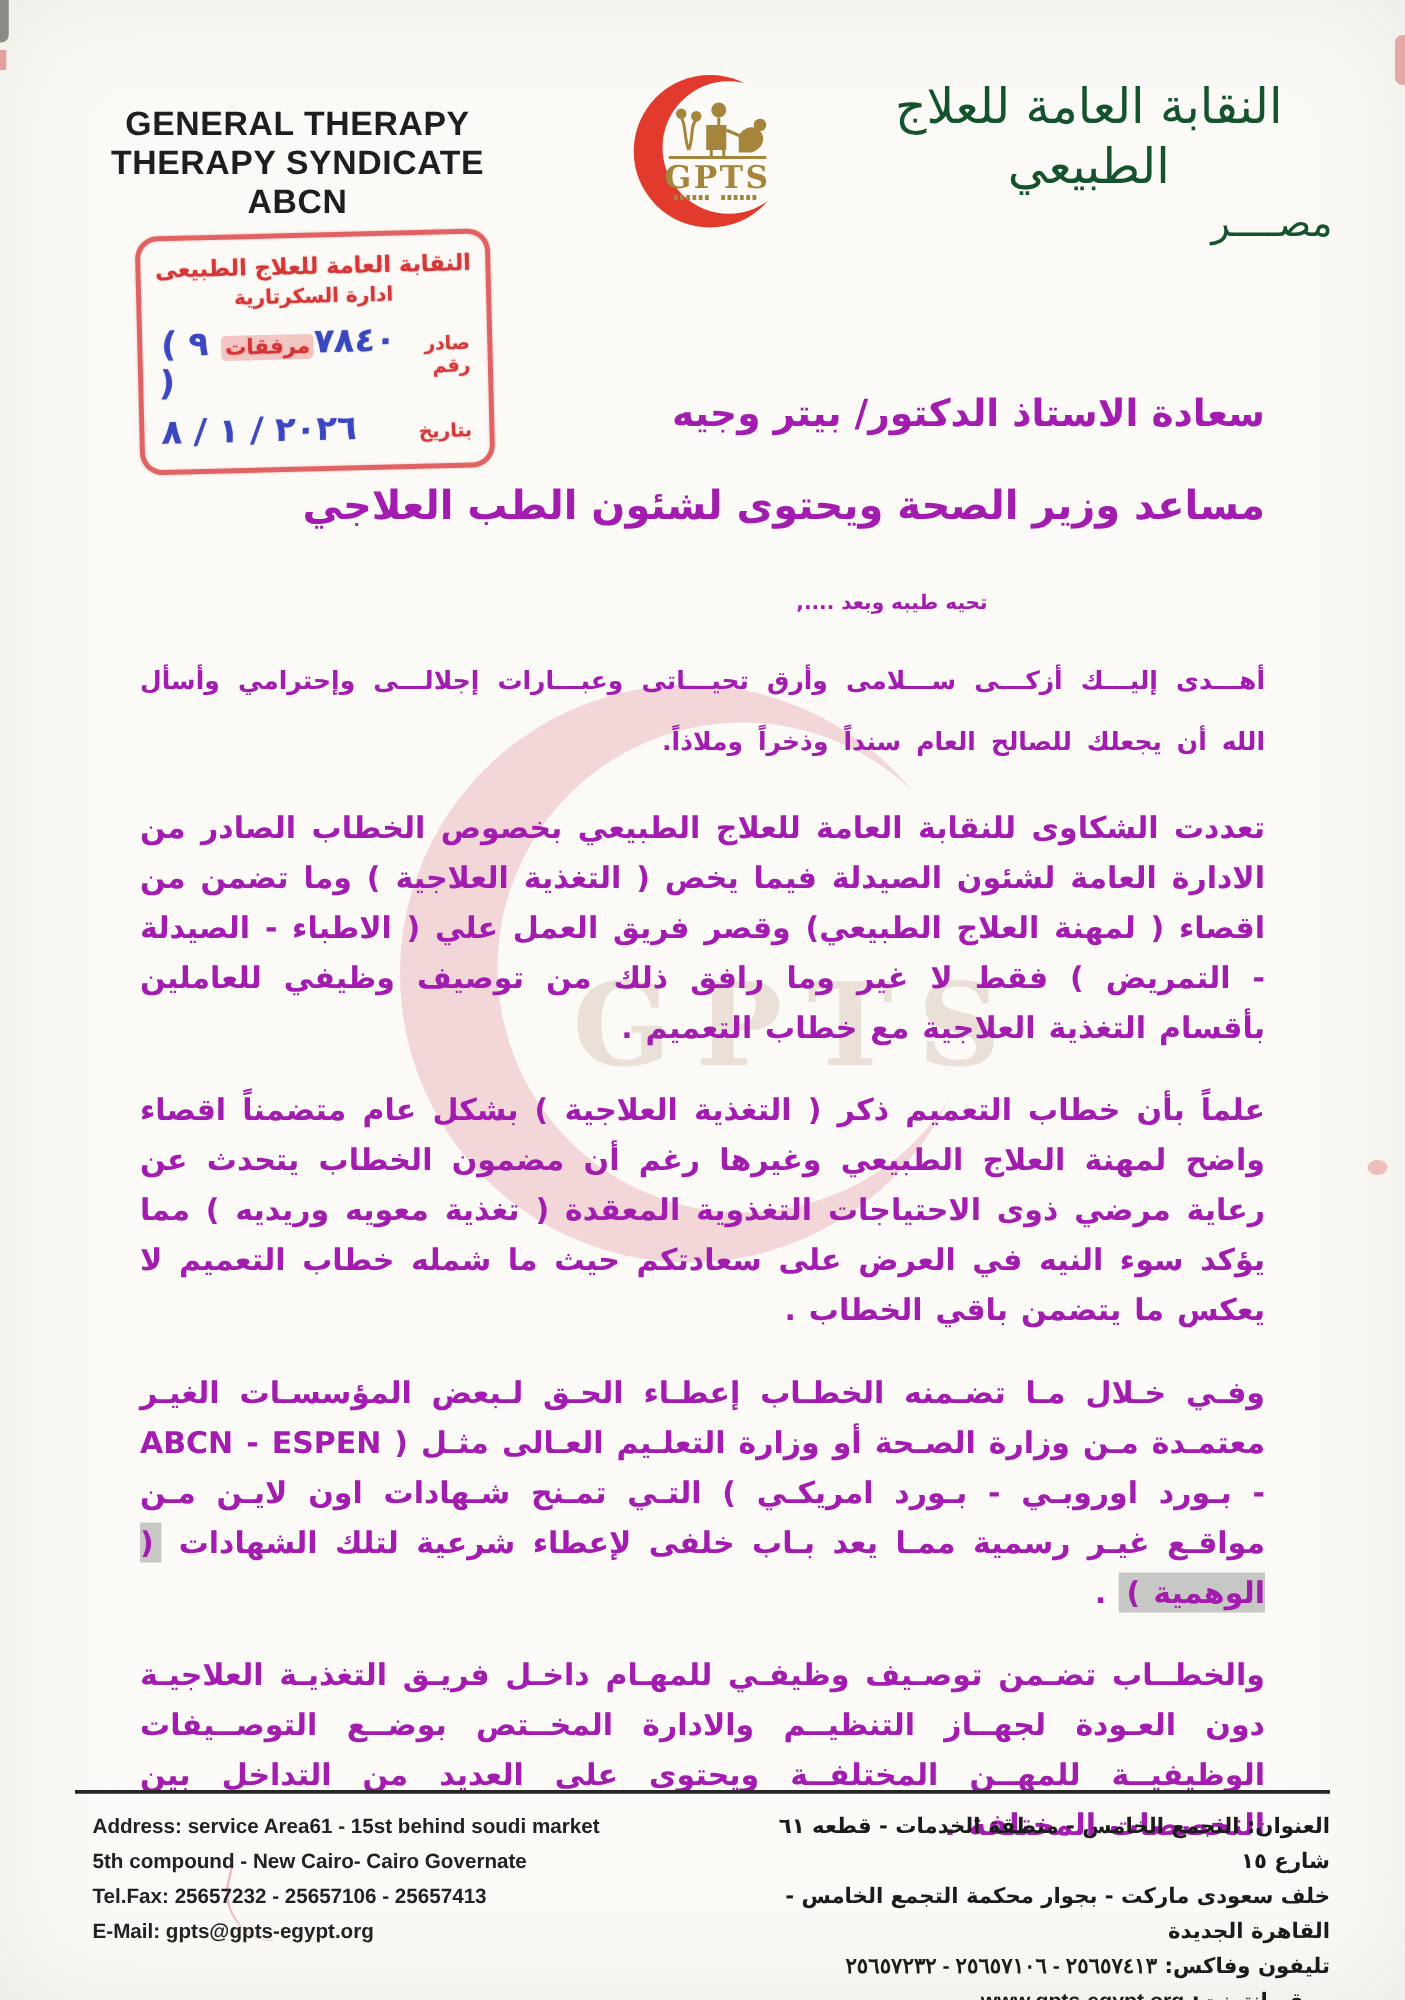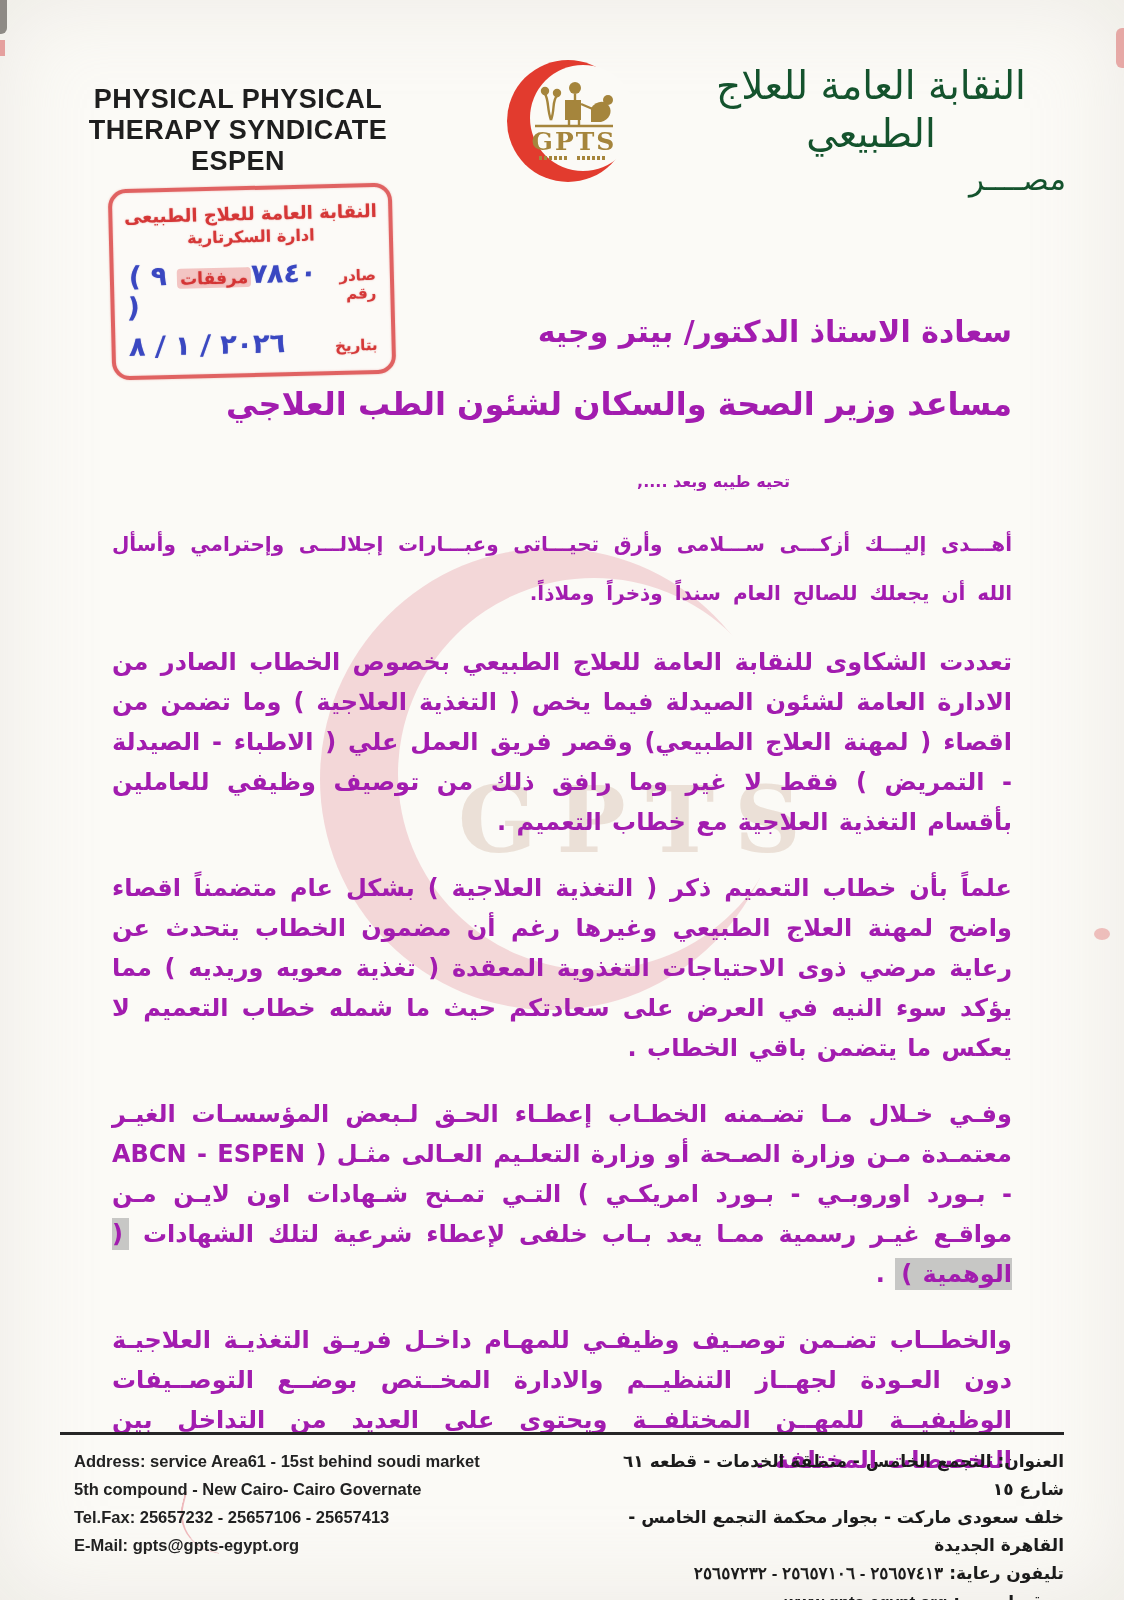--- a/index.html
+++ b/index.html
@@ -158,23 +158,23 @@
   <div class="artifact pen-squiggle"></div>
 
   <div class="watermark">
     <div class="wm-circle"></div>
     <div class="wm-cut"></div>
     <div class="wm-text">GPTS</div>
   </div>
 
   <header>
     <div class="org-en">
-      <div>PHYSICAL PHYSICAL</div>
+      <div>GENERAL THERAPY</div>
       <div>THERAPY SYNDICATE</div>
-      <div>ESPEN</div>
+      <div>ABCN</div>
     </div>
 
     <div class="logo">
       <svg width="130" height="130" viewBox="0 0 130 130">
         <circle cx="63" cy="65" r="61" fill="#e23b2e"></circle>
         <circle cx="78" cy="62" r="53" fill="#fbfaf6"></circle>
 
         <g stroke="#a5853c" stroke-width="2.4" fill="none">
           <path d="M46 64 C42 54 44 44 40 38 M46 64 C50 54 47 44 52 40"></path>
           <circle cx="40" cy="35" r="3" fill="#a5853c"></circle>
@@ -208,21 +208,21 @@
       <span class="stamp-hand" dir="ltr">( ٩ )</span>
     </div>
     <div class="stamp-row">
       <span class="stamp-label">بتاريخ</span>
       <span class="stamp-hand" dir="ltr">٢٠٢٦ / ١ / ٨</span>
     </div>
   </div>
 
   <main class="letter">
     <h1 class="recipient1">سعادة الاستاذ الدكتور/ بيتر وجيه</h1>
-    <h2 class="recipient2">مساعد وزير الصحة والسكان لشئون الطب العلاجي</h2>
+    <h2 class="recipient2">مساعد وزير الصحة ويحتوى لشئون الطب العلاجي</h2>
     <div class="greeting">تحيه طيبه وبعد ....,</div>
     <p class="opening">أهـــدى إليـــك أزكـــى ســـلامى وأرق تحيـــاتى وعبـــارات إجلالـــى وإحترامي وأسأل الله أن يجعلك للصالح العام سنداً وذخراً وملاذاً.</p>
     <p class="para">تعددت الشكاوى للنقابة العامة للعلاج الطبيعي بخصوص الخطاب الصادر من الادارة العامة لشئون الصيدلة فيما يخص ( التغذية العلاجية ) وما تضمن من اقصاء ( لمهنة العلاج الطبيعي) وقصر فريق العمل علي ( الاطباء - الصيدلة - التمريض ) فقط لا غير وما رافق ذلك من توصيف وظيفي للعاملين بأقسام التغذية العلاجية مع خطاب التعميم .</p>
     <p class="para">علماً بأن خطاب التعميم ذكر ( التغذية العلاجية ) بشكل عام متضمناً اقصاء واضح لمهنة العلاج الطبيعي وغيرها رغم أن مضمون الخطاب يتحدث عن رعاية مرضي ذوى الاحتياجات التغذوية المعقدة ( تغذية معويه وريديه ) مما يؤكد سوء النيه في العرض على سعادتكم حيث ما شمله خطاب التعميم لا يعكس ما يتضمن باقي الخطاب .</p>
     <p class="para"><span>وفـي خـلال مـا تضـمنه الخطـاب إعطـاء الحـق لـبعض المؤسسـات الغيـر معتمـدة مـن وزارة الصـحة أو وزارة التعلـيم العـالى مثـل ( ABCN - ESPEN - بـورد اوروبـي - بـورد امريكـي ) التـي تمـنح شـهادات اون لايـن مـن مواقـع غيـر رسمية ممـا يعد بـاب خلفى لإعطاء شرعية لتلك الشهادات </span><span class="highlight">( الوهمية )</span><span> .</span></p>
     <p class="para">والخطــاب تضـمن توصـيف وظيفـي للمهـام داخـل فريـق التغذيـة العلاجيـة دون العـودة لجهــاز التنظيــم والادارة المخــتص بوضــع التوصــيفات الوظيفيــة للمهــن المختلفــة ويحتوى على العديد من التداخل بين التخصصات المختلفة .</p>
   </main>
 
   <footer class="footer">
     <div class="footer-rule"></div>
@@ -230,21 +230,21 @@
       <div class="footer-en">
         <div>Address: service Area61 - 15st behind soudi market</div>
         <div>5th compound - New Cairo- Cairo Governate</div>
         <div>Tel.Fax: 25657232 - 25657106 - 25657413</div>
         <div>E-Mail: gpts@gpts-egypt.org</div>
       </div>
       <div class="footer-ar">
         <div>العنوان: التجمع الخامس - منطقة الخدمات - قطعه ٦١ شارع ١٥</div>
         <div>خلف سعودى ماركت - بجوار محكمة التجمع الخامس - القاهرة الجديدة</div>
         <div>
-          <span>تليفون رعاية:</span>
+          <span>تليفون وفاكس:</span>
           <span class="tel-nums" dir="ltr">٢٥٦٥٧٤١٣ - ٢٥٦٥٧١٠٦ - ٢٥٦٥٧٢٣٢</span>
         </div>
         <div>
           <span>موقع انترنت:</span>
           <span class="web-url" dir="ltr">www.gpts-egypt.org</span>
         </div>
       </div>
     </div>
   </footer>
 

